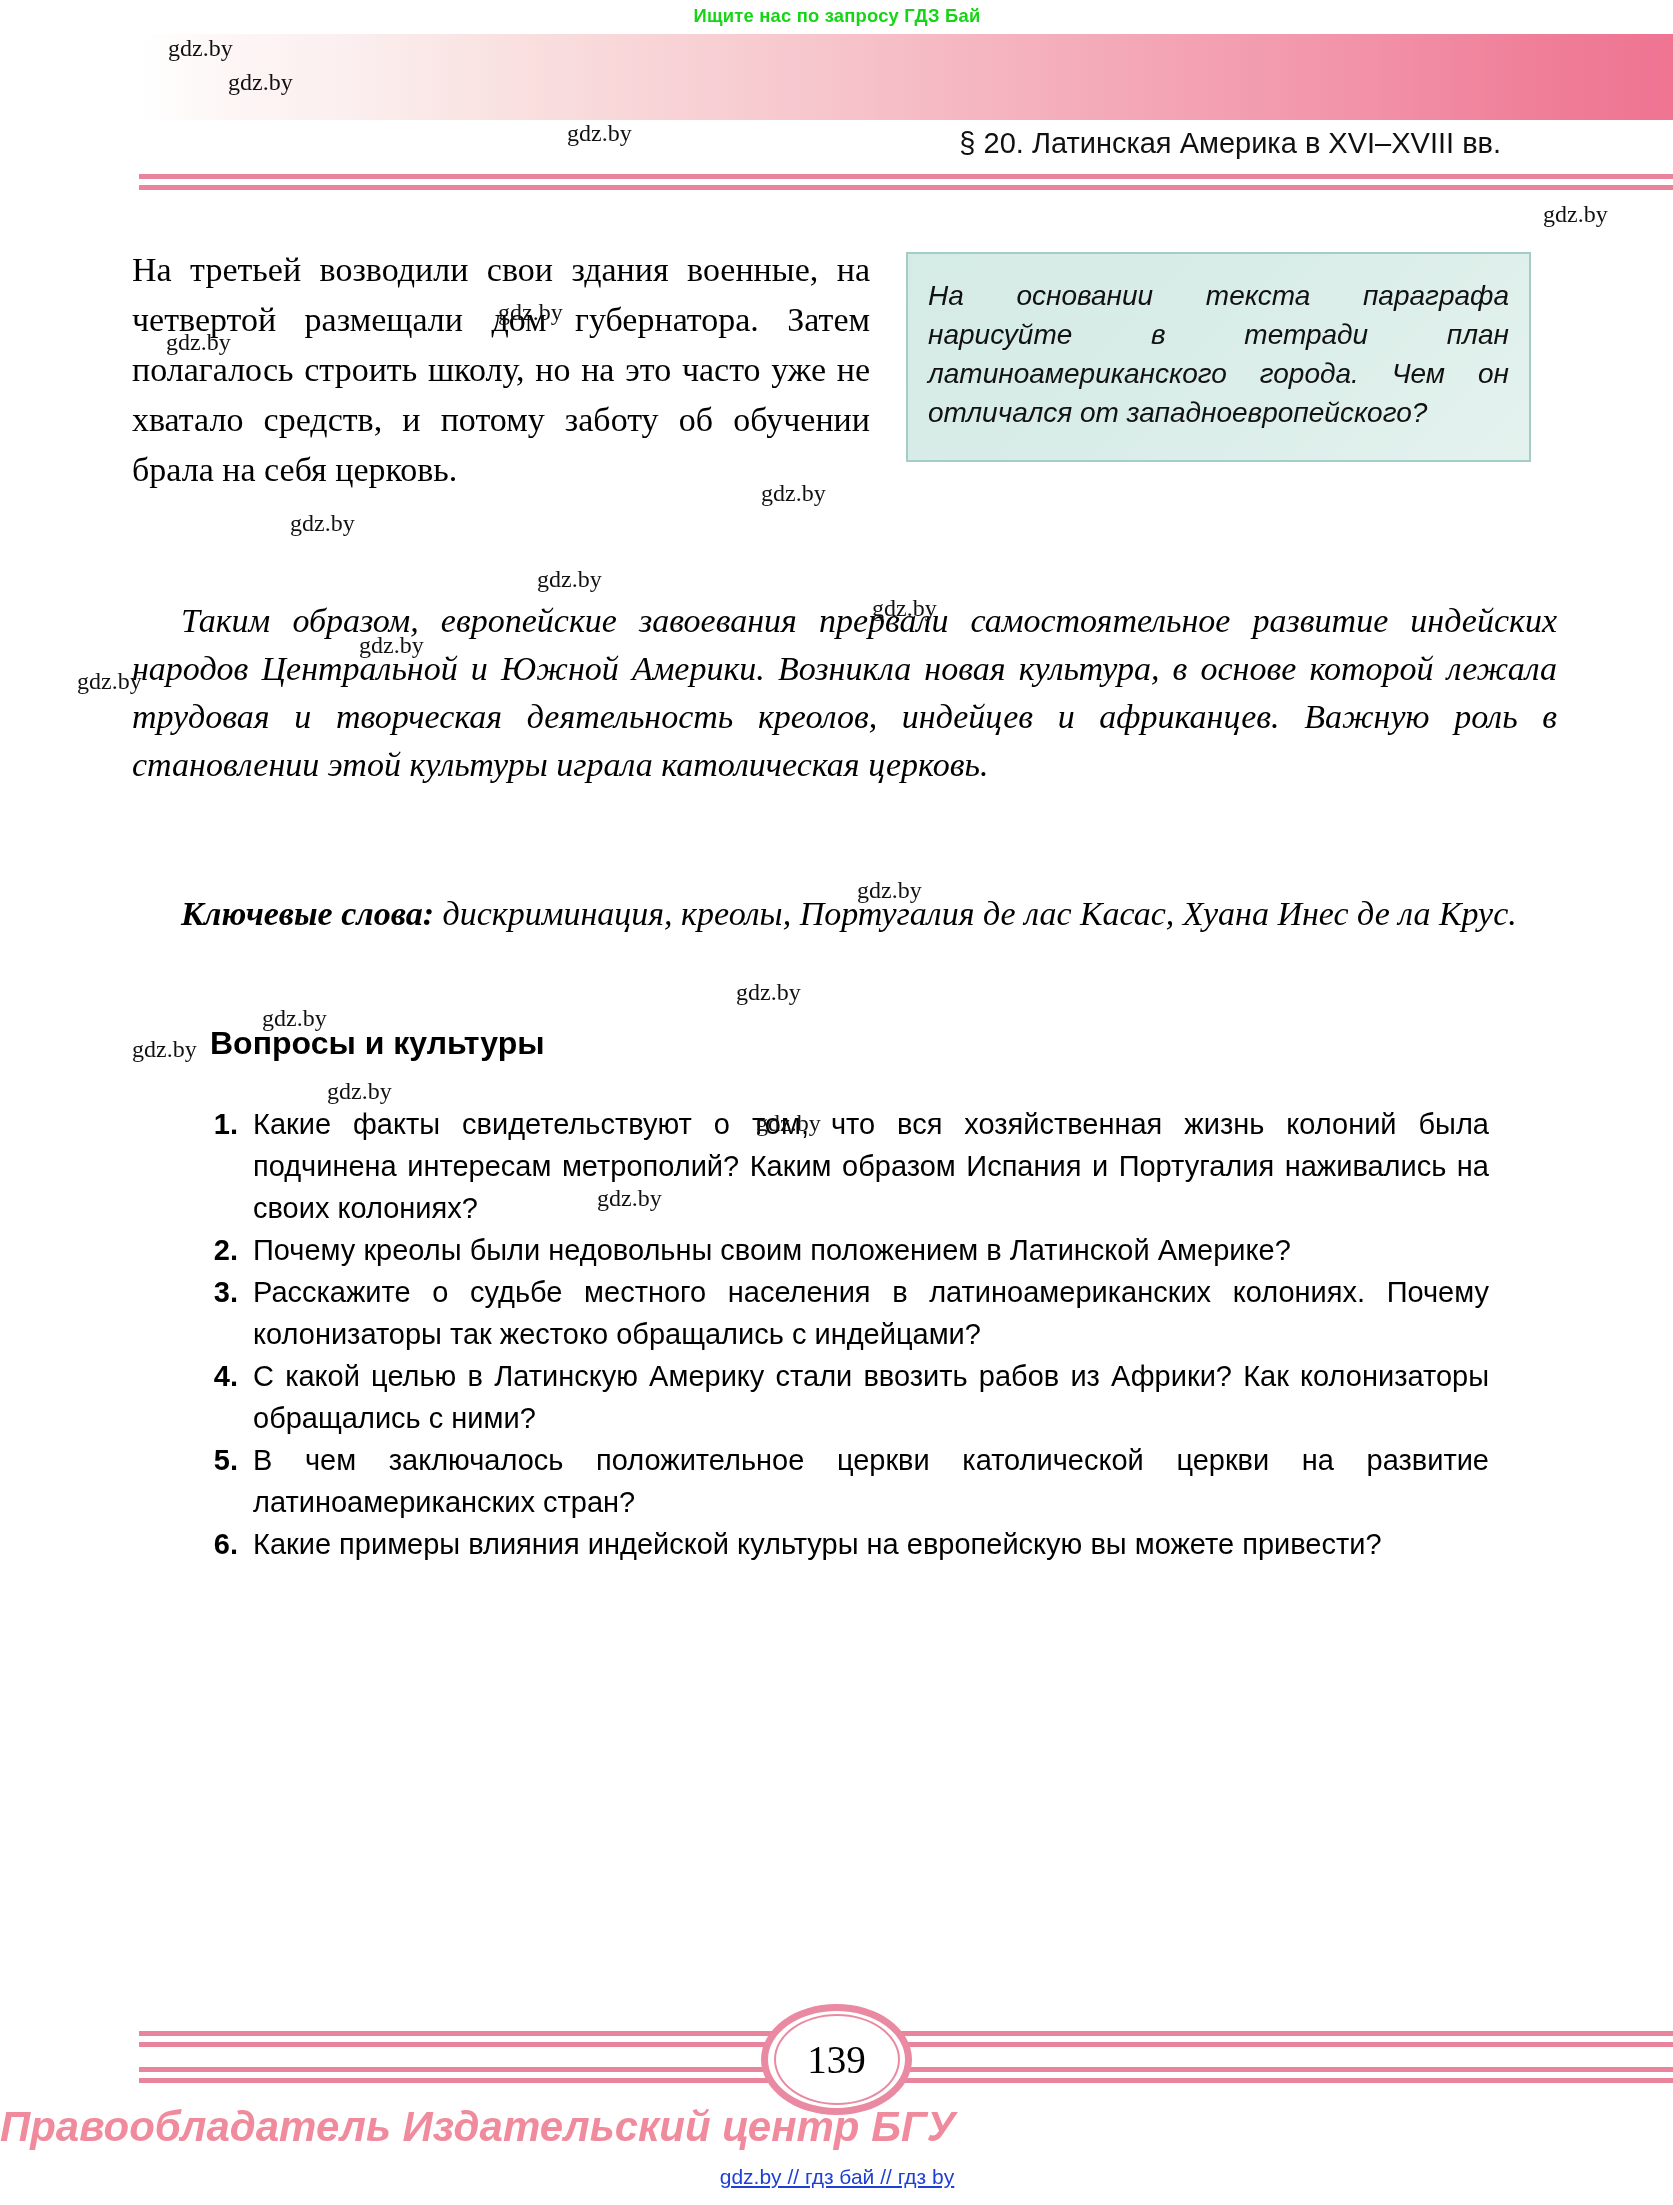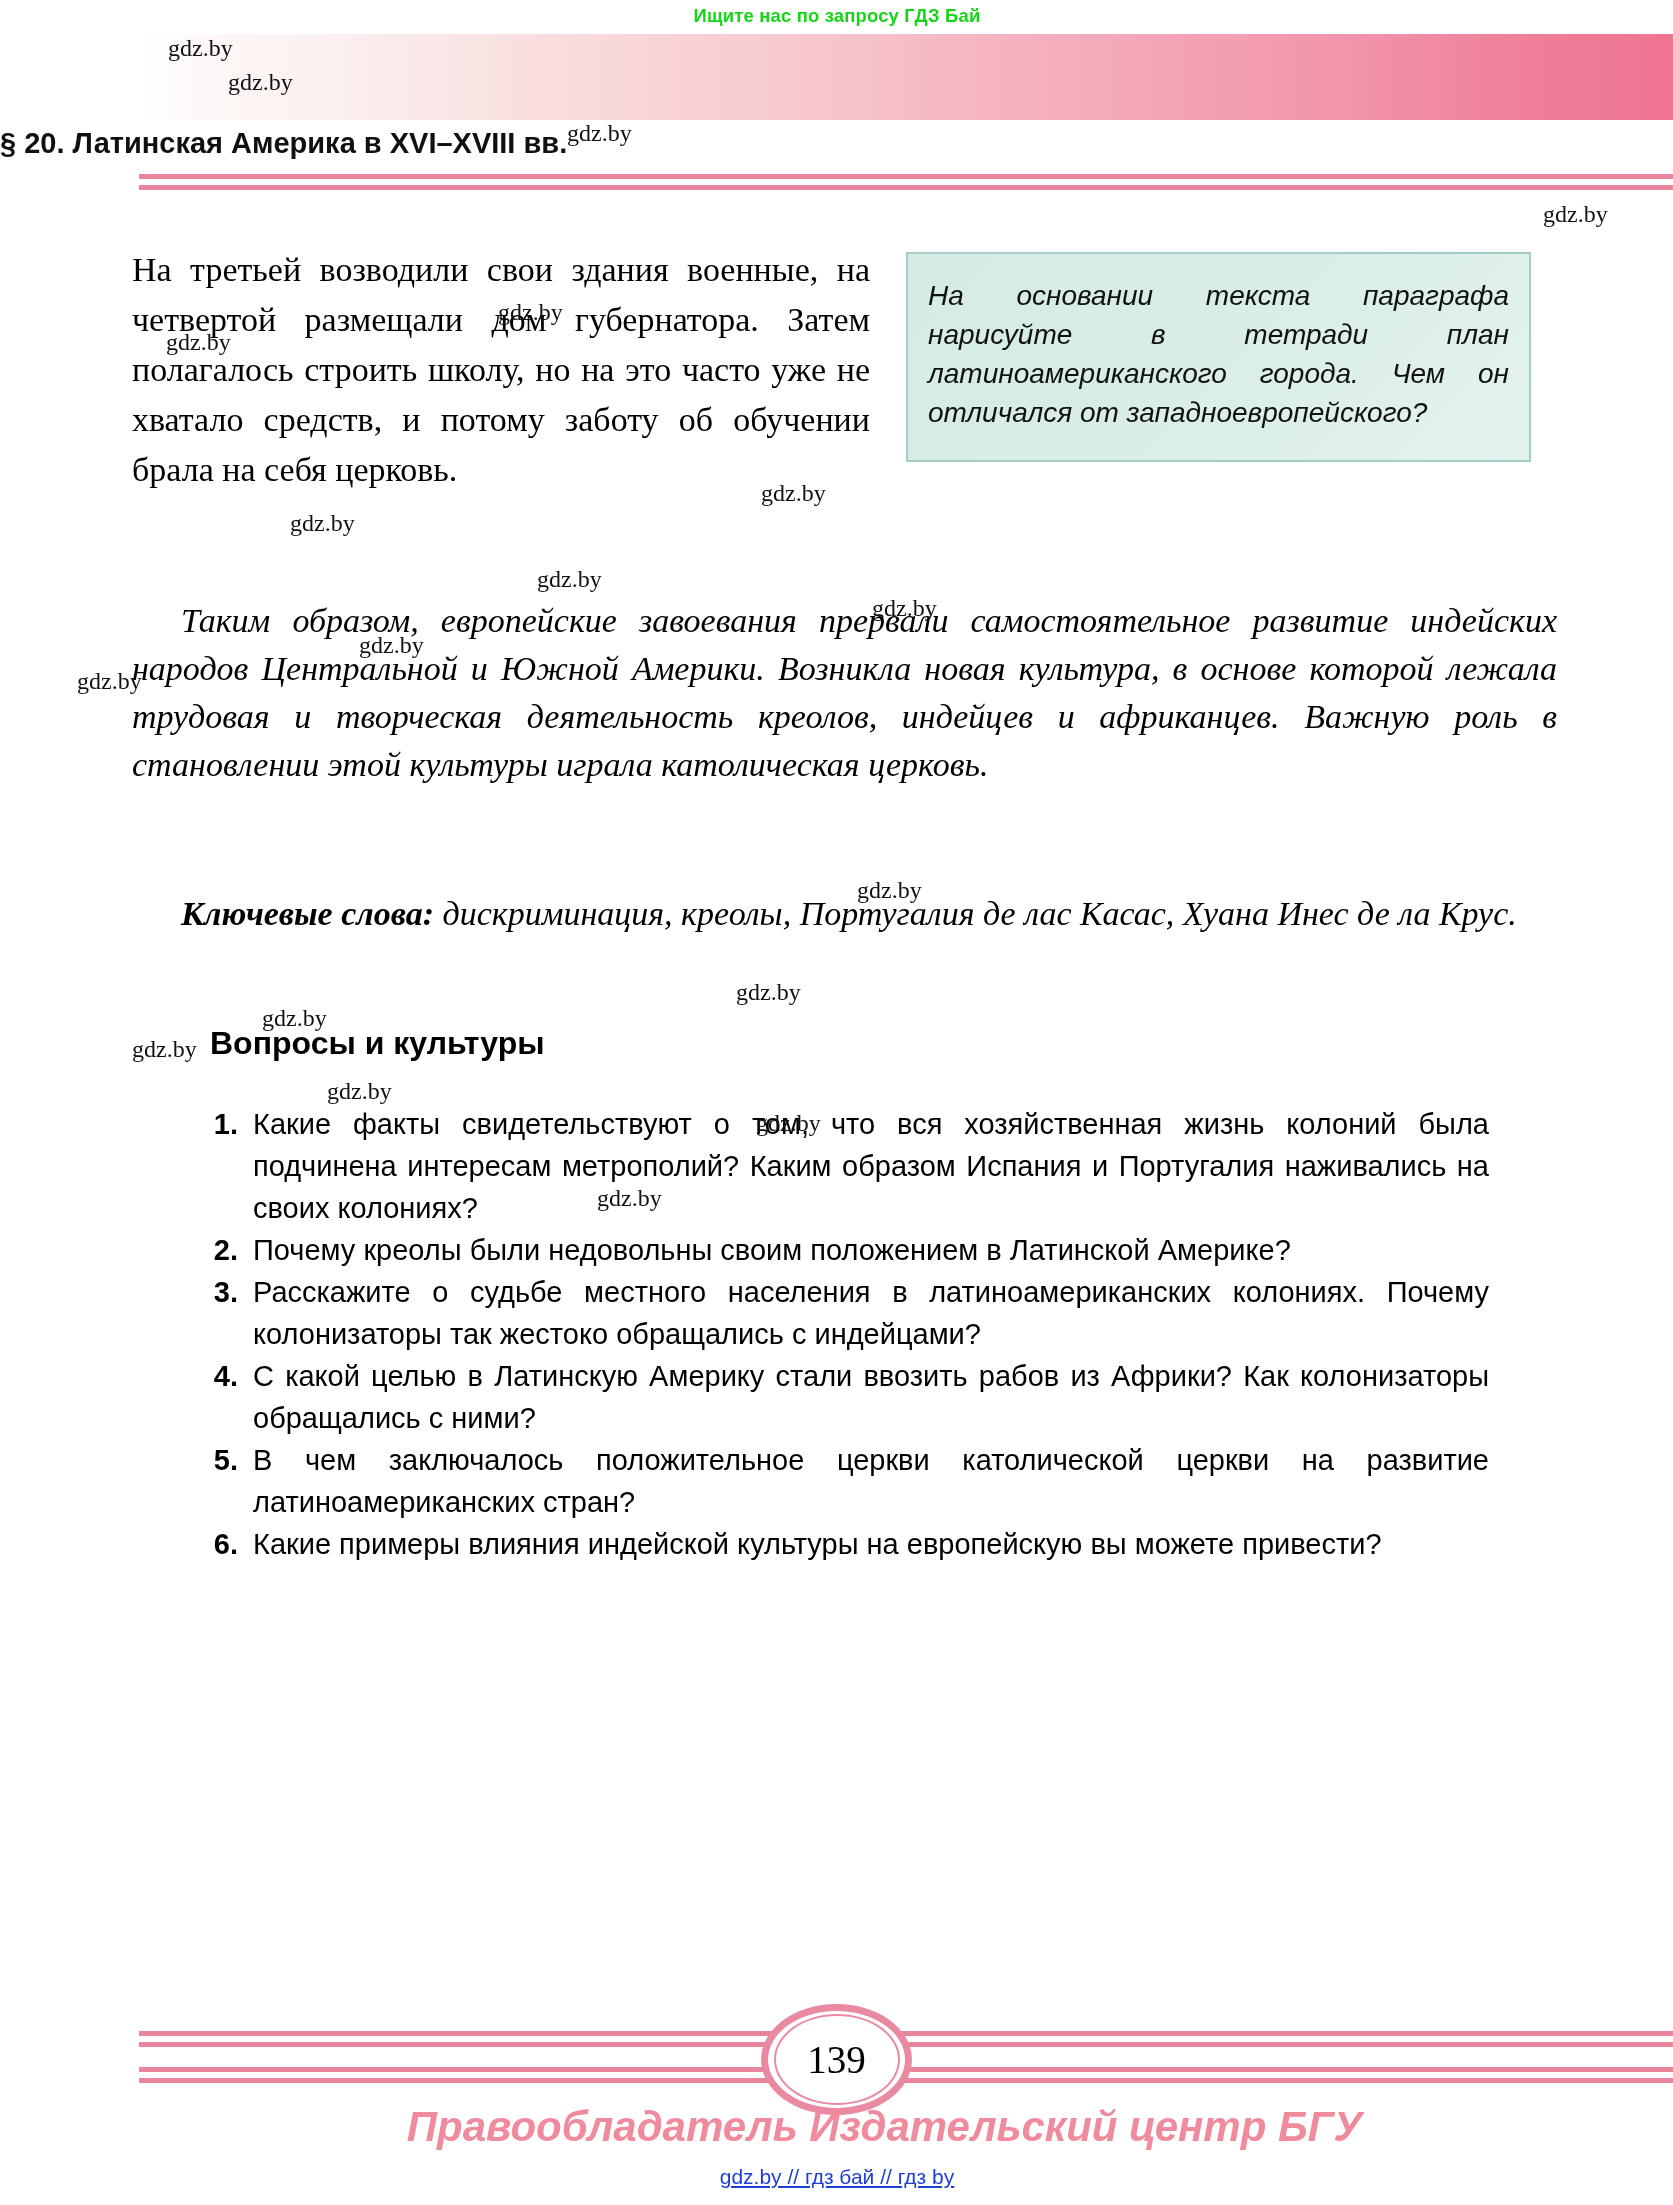--- a/index.html
+++ b/index.html
@@ -49,23 +49,24 @@
         #ef7d98 92%,
         #ee7492 100%);
   }
 
   
   .chapter-title {
     position: absolute;
     top: 127px;
     left: 0;
     width: 1501px;
+    text-align: right;
     font-family: "Liberation Sans", sans-serif;
     font-size: 29px;
-    font-weight: bold;
+    font-weight: normal;
     color: #101010;
     white-space: nowrap;
     letter-spacing: 0px;
   }
 
   
   .rule-double {
     position: absolute;
     left: 139px;
     width: 1534px;
@@ -224,21 +225,21 @@
     font-family: "Liberation Serif", "DejaVu Serif", serif;
     font-size: 39px;
     color: #000;
   }
 
   .copyright {
     position: absolute;
     left: 0;
     top: 2103px;
     width: 1362px;
-    text-align: right;
+    text-align: left;
     font-family: "Liberation Sans", sans-serif;
     font-style: italic;
     font-weight: bold;
     font-size: 42px;
     color: #f08a9d;
     white-space: nowrap;
   }
 
   .bottom-links {
     position: absolute;

